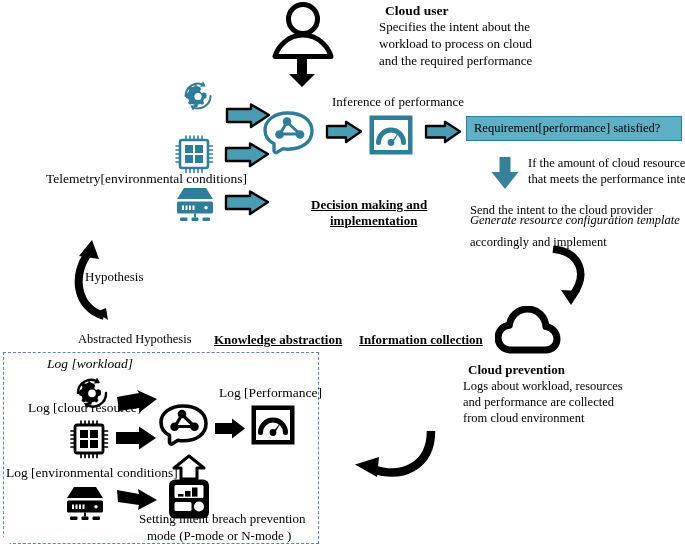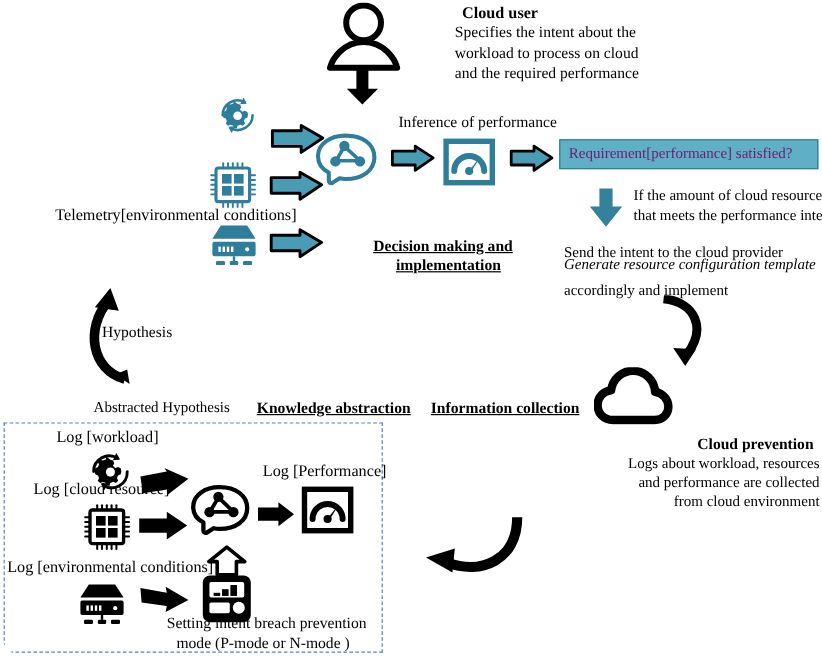--- a/index.html
+++ b/index.html
@@ -21,38 +21,38 @@
     position: absolute;
     line-height: 1.18;
     white-space: pre;
     color: #000;
   }
   .bold { font-weight: bold; }
   .ul-bold {
     font-weight: bold;
     text-decoration: underline;
   }
-  .center { text-align: right; }
+  .center { text-align: left; }
   .icon {
     position: absolute;
   }
   .icon svg { display: block; }
   .teal-box {
     position: absolute;
     background: #5FB0C4;
     border: 1px solid #2E7D9A;
     display: flex;
     align-items: center;
     padding-left: 7px;
     box-sizing: border-box;
   }
   .teal-box span {
     font-family: "Liberation Serif", serif;
     font-size: 12.5px;
-    color: #701a75;
+    color: #000000;
     white-space: pre;
   }
   #dashed-box {
     position: absolute;
     border: 1.4px dashed #5a7fc0;
     box-sizing: border-box;
   }
 </style>
 </head>
 <body>
@@ -258,21 +258,21 @@
 
   <div class="icon" style="left:333px; top:425px;">
     <svg width="108" height="62" viewBox="0 0 108 62">
       <path d="M98 6 C98 42 68 54 40 44" fill="none" stroke="#000" stroke-width="8.5" stroke-linecap="butt"></path>
       <path d="M46 32 L22 39.5 L44 52 Z" fill="#000"></path>
     </svg>
   </div>
 
   <div id="dashed-box" style="left:3px; top:352px; width:316px; height:192px;"></div>
 
-  <div class="txt" style="left:47px; top:356px; font-size:13.5px;">Log [workload]</div>
+  <div class="txt" style="left:47px; top:356px; font-size:13.5px;font-style:italic;">Log [workload]</div>
 
   <div class="icon" style="left:73px; top:374px;">
     <svg width="38" height="38" viewBox="0 0 38 38">
       <path d="M5 19 A13 13 0 0 1 25 8" fill="none" stroke="#000" stroke-width="2.4" stroke-linecap="round"></path>
       <path d="M33 19 A13 13 0 0 1 13 30.5" fill="none" stroke="#000" stroke-width="2.4" stroke-linecap="round"></path>
       <path d="M24 3.5 L27 9 L21 9.5 Z" fill="#000"></path>
       <path d="M14 34.5 L11 29 L17 28.5 Z" fill="#000"></path>
       <path d="M19 9.2 l2.2 .5 1.0 2.45 -1.15 1.95 1.95 1.95 2.3-.8 2.3 1.05 .55 2.45 -.55 2.45 -2.3 1.05 -.8 2.3 1.05 2.0 -1.95 1.95 -2.3-1.0 -2.45 1.0 -.5 2.2 -2.7 0 -.5-2.2 -2.45-1.0 -2.3 1.0 -1.95-1.95 1.05-2.0 -.8-2.3 -2.3-1.05 -.55-2.45 .55-2.45 2.3-1.05 .8-2.3 -1.05-1.95 1.95-1.95 2.3 .8 2.45-1.0 .5-2.2 Z" fill="#000"></path>
       <circle cx="19" cy="19.4" r="3.8" fill="#ffffff"></circle>
     </svg>

